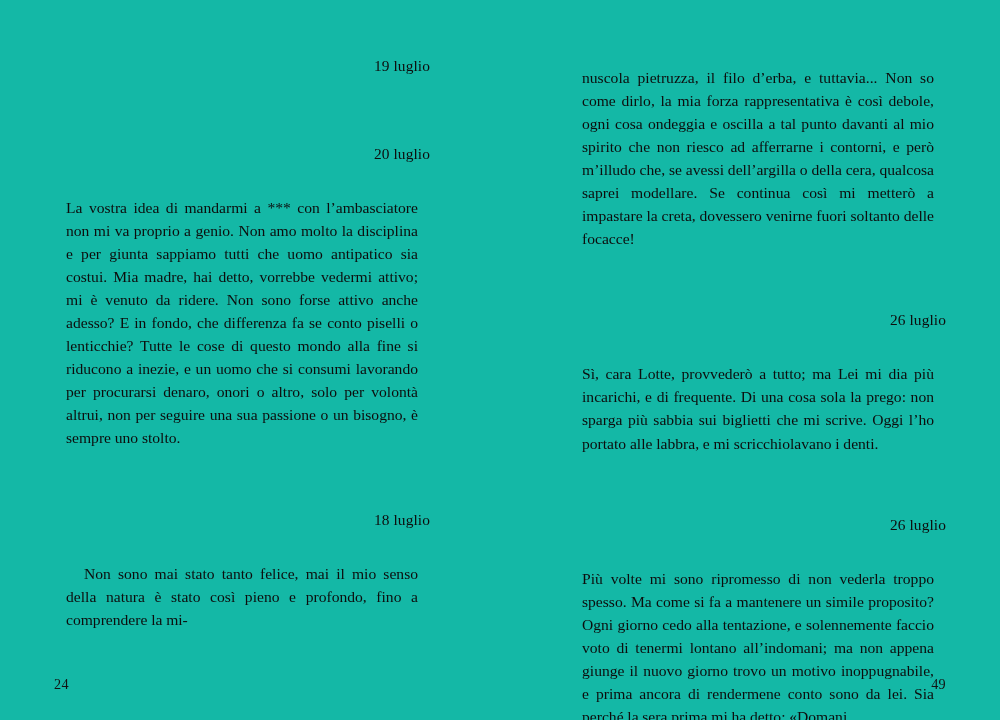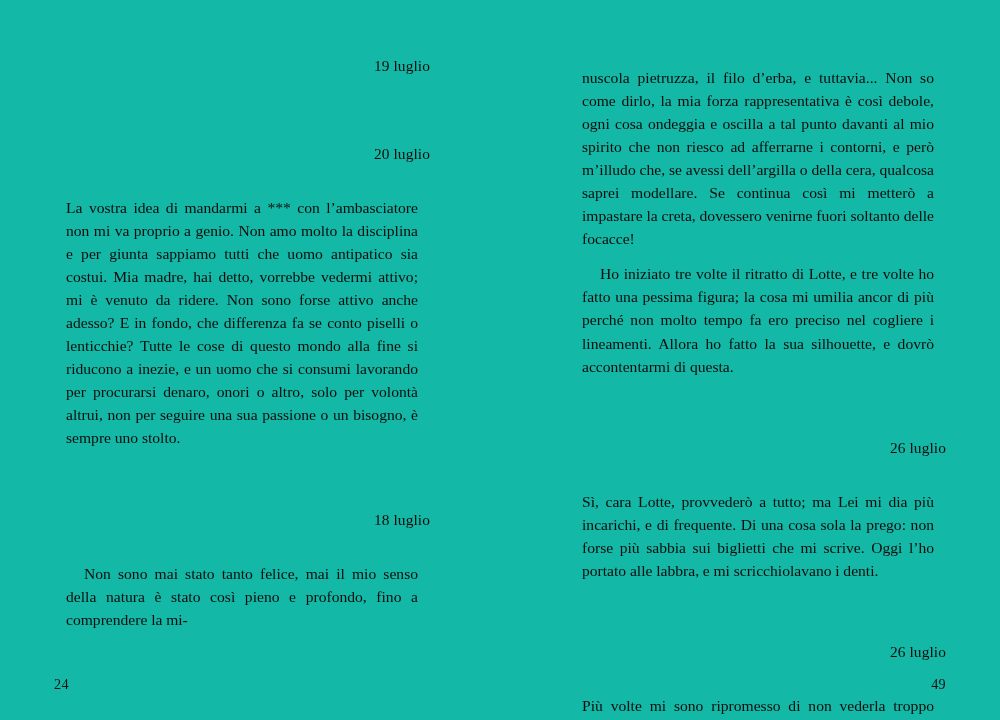--- a/index.html
+++ b/index.html
@@ -122,29 +122,28 @@
     <div class="folio">24</div>
   </div>
 
   <div class="gutter"></div>
 
   <div class="page page-recto">
     <div class="text-column">
 
       <div class="entry">
         <p class="para cont">nuscola pietruzza, il filo d’erba, e tuttavia... Non so come dirlo, la mia forza rappresentativa è così debole, ogni cosa ondeggia e oscilla a tal punto davanti al mio spirito che non riesco ad afferrarne i contorni, e però m’illudo che, se avessi dell’argilla o della cera, qualcosa saprei modellare. Se continua così mi metterò a impastare la creta, dovessero venirne fuori soltanto delle focacce!</p>
-        <p class="para indent">Ho iniziato tre volte il ritratto di Lotte, e tre volte ho fatto una pessima figura; la cosa mi umilia ancor di più perché non molto tempo fa ero preciso nel cogliere i lineamenti. Allora ho fatto la sua silhouette, e dovrò accontentarmi di questa.</p>
       </div>
 
       <div class="gap-big"></div>
 
       <div class="entry">
         <div class="date-heading">26 luglio</div>
         <div class="gap-after-date"></div>
-        <p class="para cont">Sì, cara Lotte, provvederò a tutto; ma Lei mi dia più incarichi, e di frequente. Di una cosa sola la prego: non forse più sabbia sui biglietti che mi scrive. Oggi l’ho portato alle labbra, e mi scricchiolavano i denti.</p>
+        <p class="para cont">Sì, cara Lotte, provvederò a tutto; ma Lei mi dia più incarichi, e di frequente. Di una cosa sola la prego: non sparga più sabbia sui biglietti che mi scrive. Oggi l’ho portato alle labbra, e mi scricchiolavano i denti.</p>
       </div>
 
       <div class="gap-big"></div>
 
       <div class="entry">
         <div class="date-heading">26 luglio</div>
         <div class="gap-after-date"></div>
         <p class="para cont">Più volte mi sono ripromesso di non vederla troppo spesso. Ma come si fa a mantenere un simile proposito? Ogni giorno cedo alla tentazione, e solennemente faccio voto di tenermi lontano all’indomani; ma non appena giunge il nuovo giorno trovo un motivo inoppugnabile, e prima ancora di rendermene conto sono da lei. Sia perché la sera prima mi ha detto: «Domani</p>
       </div>
 

